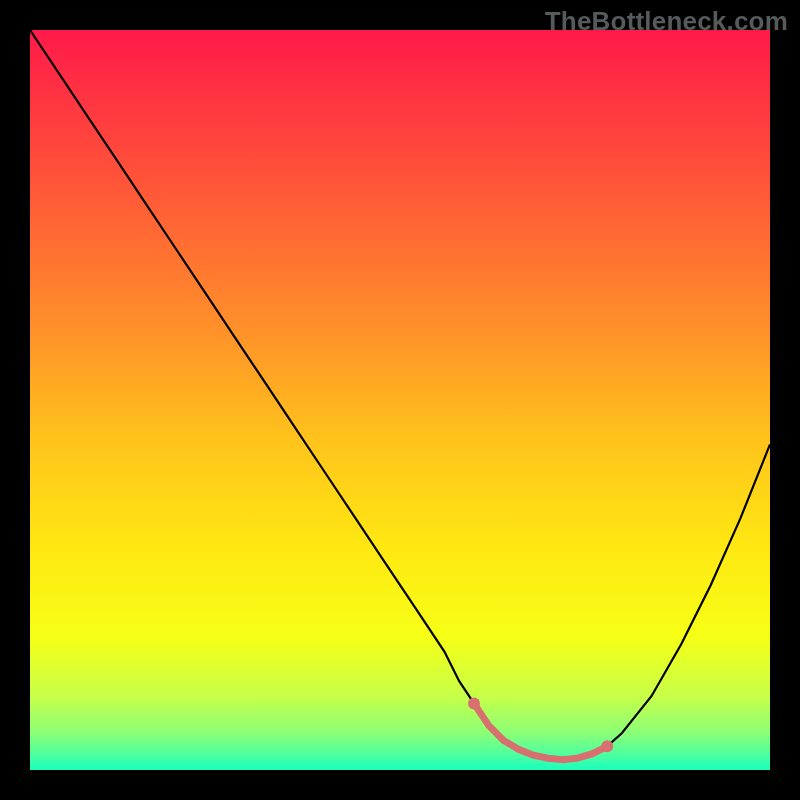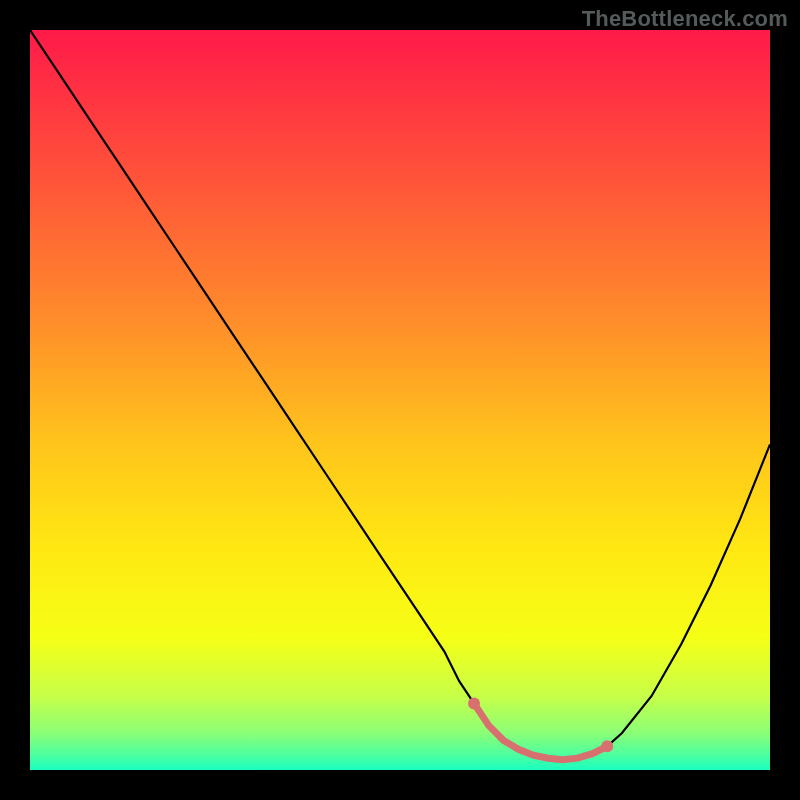--- a/index.html
+++ b/index.html
@@ -10,21 +10,21 @@
     height: 800px;
     position: relative;
     font-family: Arial, Helvetica, sans-serif;
     overflow: hidden;
   }
   .watermark {
     position: absolute;
     top: 6px;
     right: 12px;
     color: #555a5a;
-    font-size: 22px;
+    font-size: 26px;
     font-weight: 600;
     z-index: 10;
     letter-spacing: 0.2px;
   }
   .plot-wrap {
     position: absolute;
     left: 30px;
     top: 30px;
     width: 740px;
     height: 740px;

